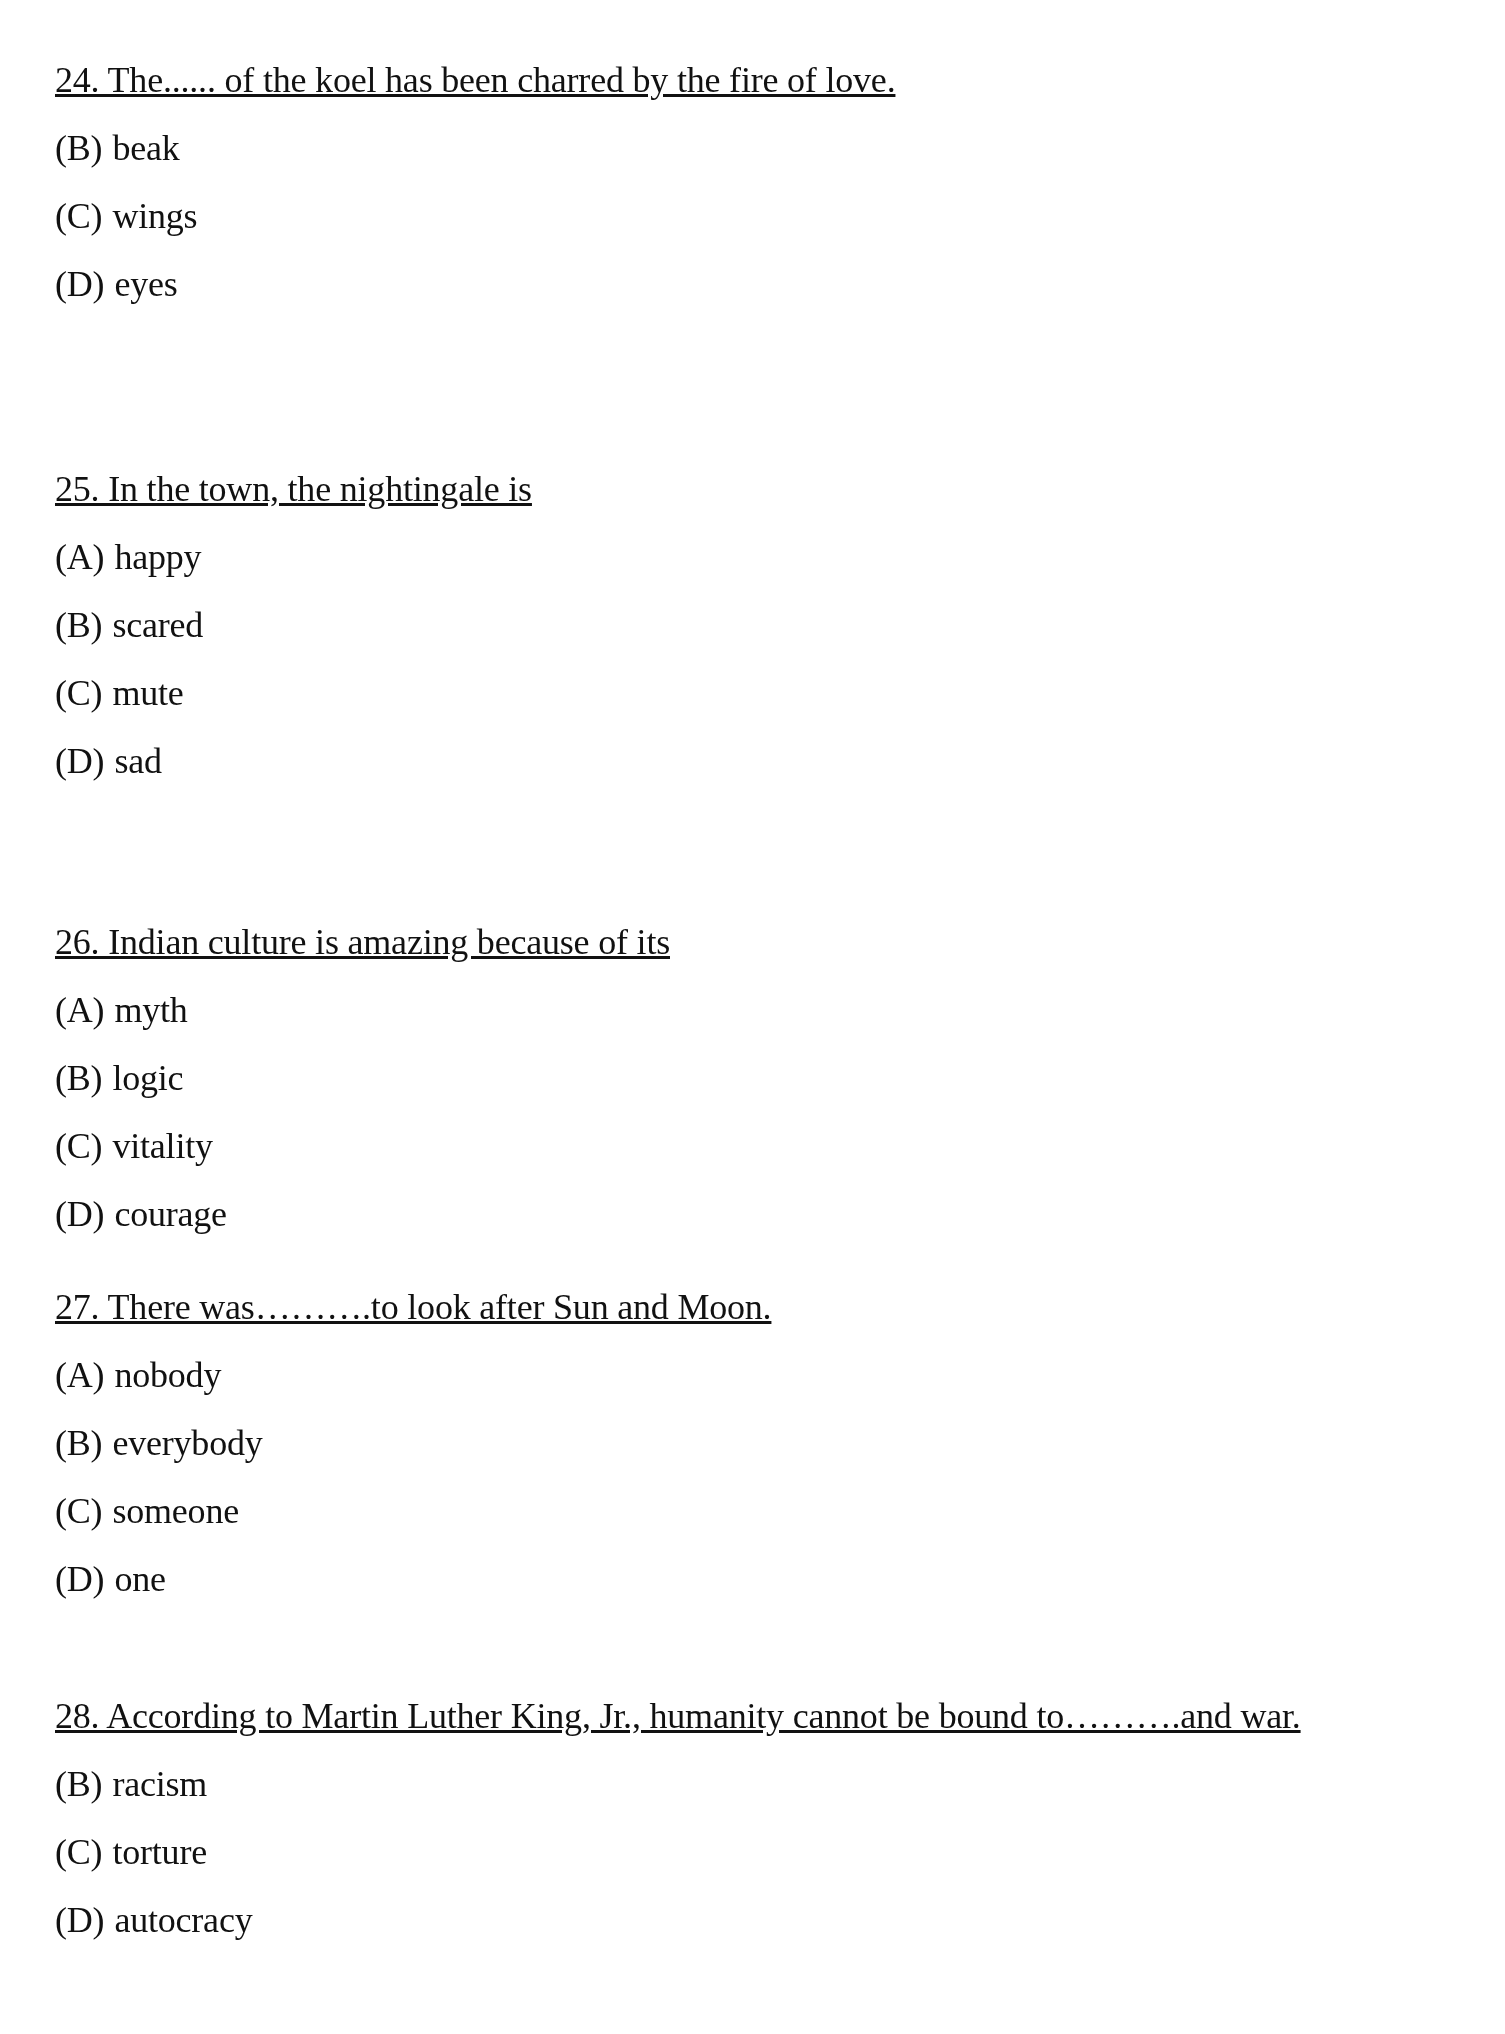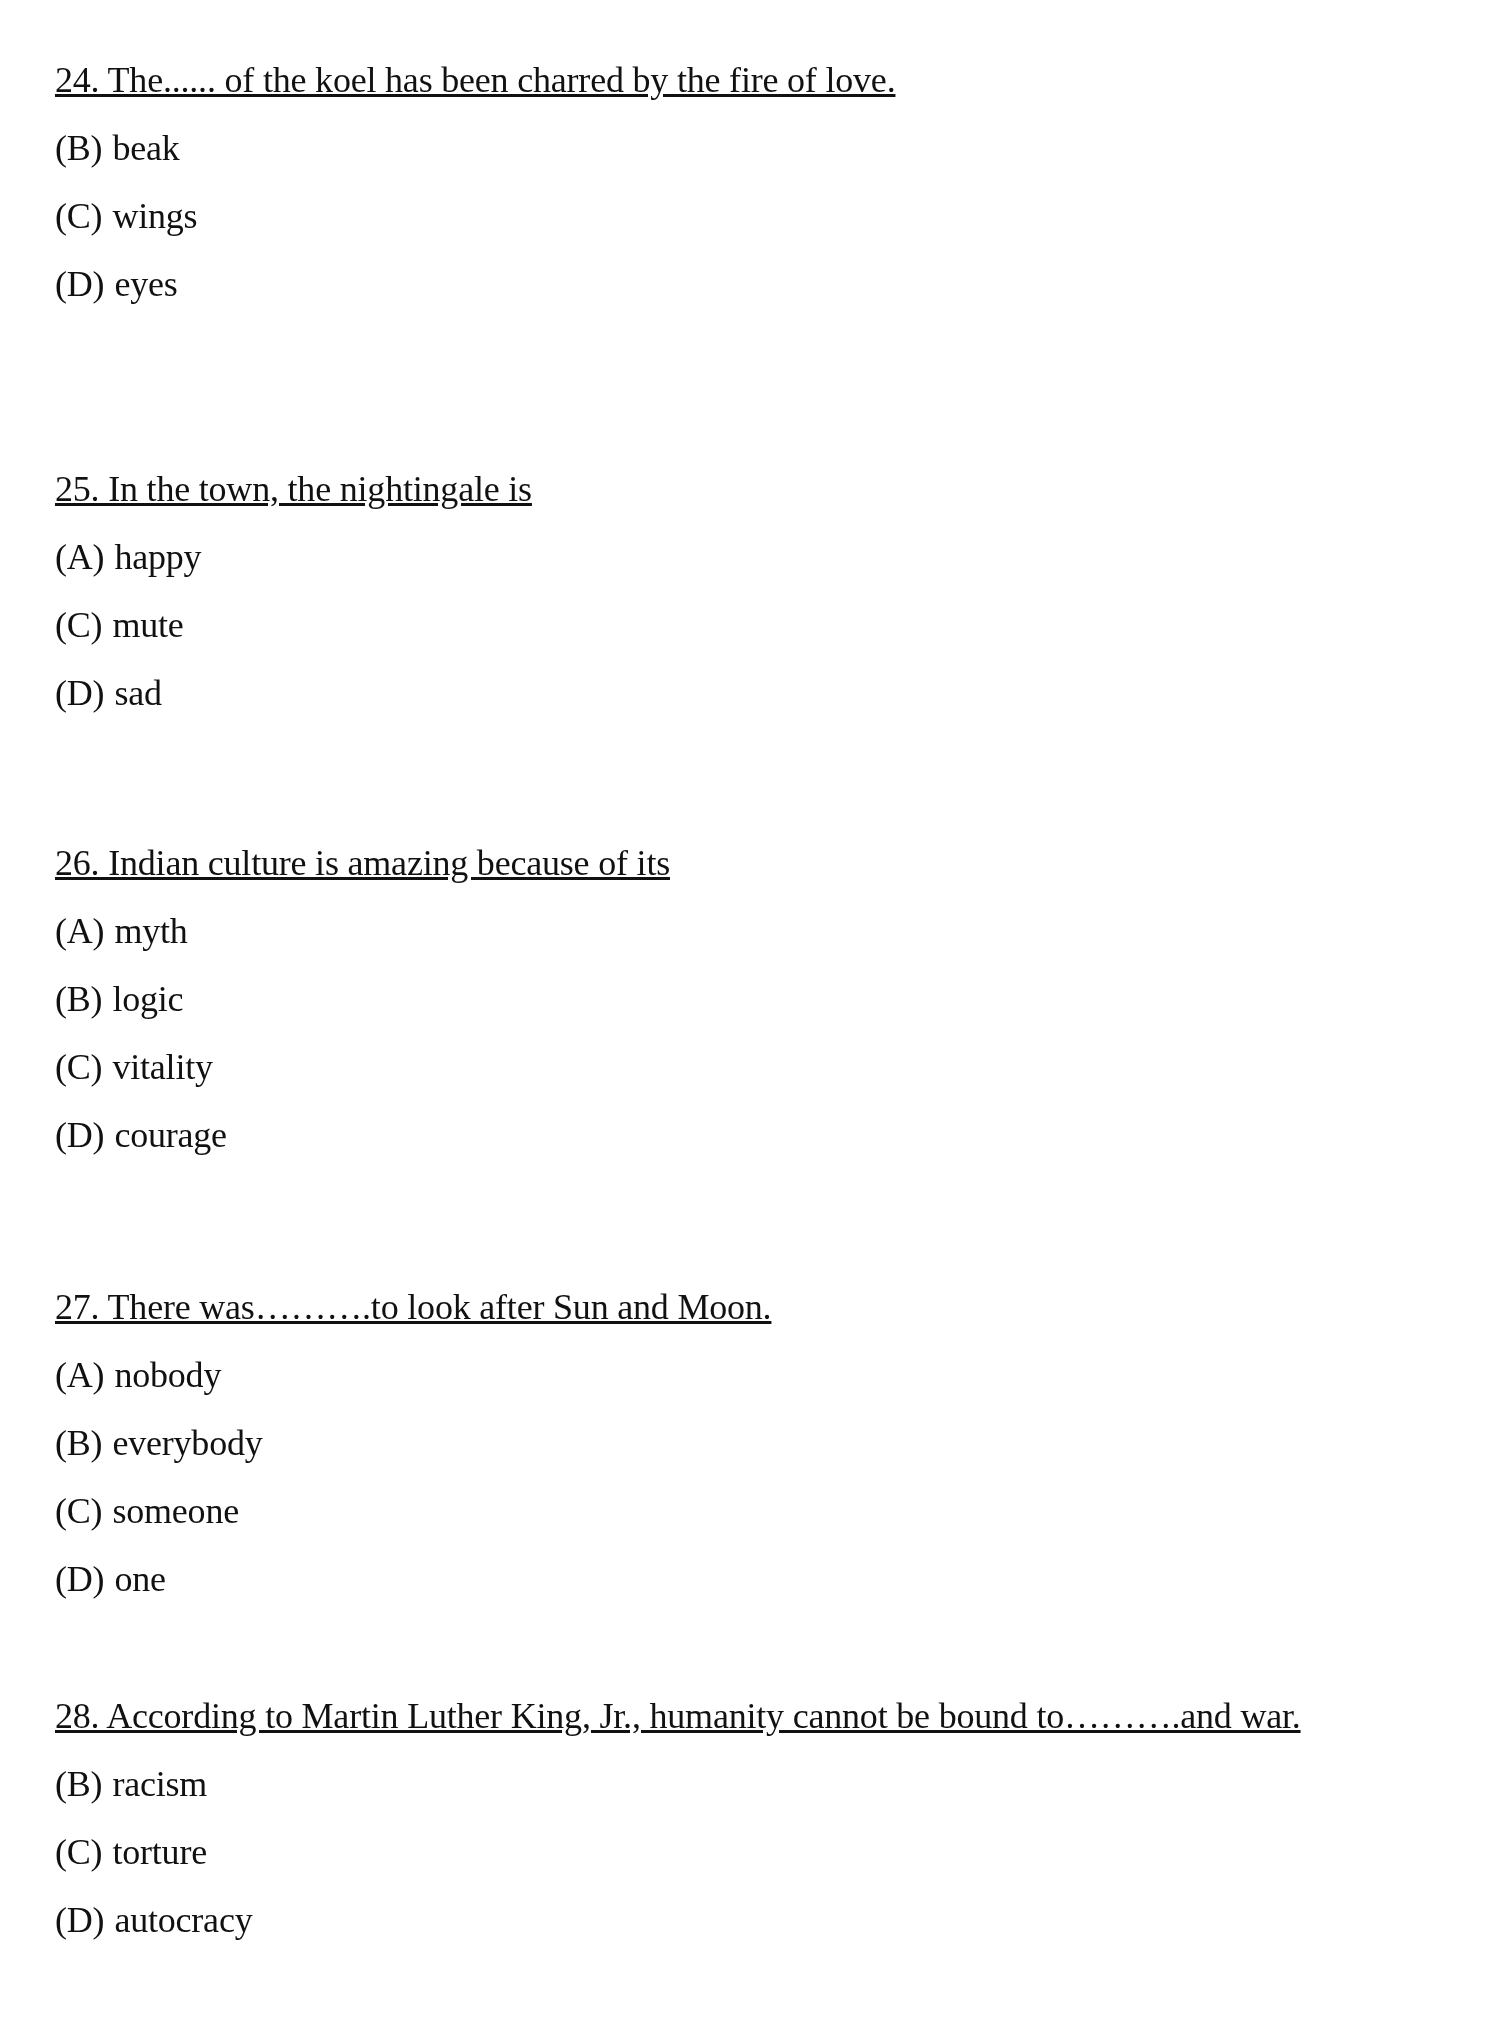--- a/index.html
+++ b/index.html
@@ -52,25 +52,26 @@
   <div class="question" style="top:46px;">
     <div class="line q-text">24. The...... of the koel has been charred by the fire of love.</div>
     <div class="line option"><span class="opt-letter">(B)</span><span>beak</span></div>
     <div class="line option"><span class="opt-letter">(C)</span><span>wings</span></div>
     <div class="line option"><span class="opt-letter">(D)</span><span>eyes</span></div>
   </div>
 
   <div class="question" style="top:455px;">
     <div class="line q-text">25. In the town, the nightingale is</div>
     <div class="line option"><span class="opt-letter">(A)</span><span>happy</span></div>
+    <div class="line option"><span class="opt-letter">(B)</span><span>scared</span></div>
     <div class="line option"><span class="opt-letter">(C)</span><span>mute</span></div>
     <div class="line option"><span class="opt-letter">(D)</span><span>sad</span></div>
   </div>
 
-  <div class="question" style="top:829px;">
+  <div class="question" style="top:908px;">
     <div class="line q-text">26. Indian culture is amazing because of its</div>
     <div class="line option"><span class="opt-letter">(A)</span><span>myth</span></div>
     <div class="line option"><span class="opt-letter">(B)</span><span>logic</span></div>
     <div class="line option"><span class="opt-letter">(C)</span><span>vitality</span></div>
     <div class="line option"><span class="opt-letter">(D)</span><span>courage</span></div>
   </div>
 
   <div class="question" style="top:1273px;">
     <div class="line q-text">27. There was……….to look after Sun and Moon.</div>
     <div class="line option"><span class="opt-letter">(A)</span><span>nobody</span></div>

